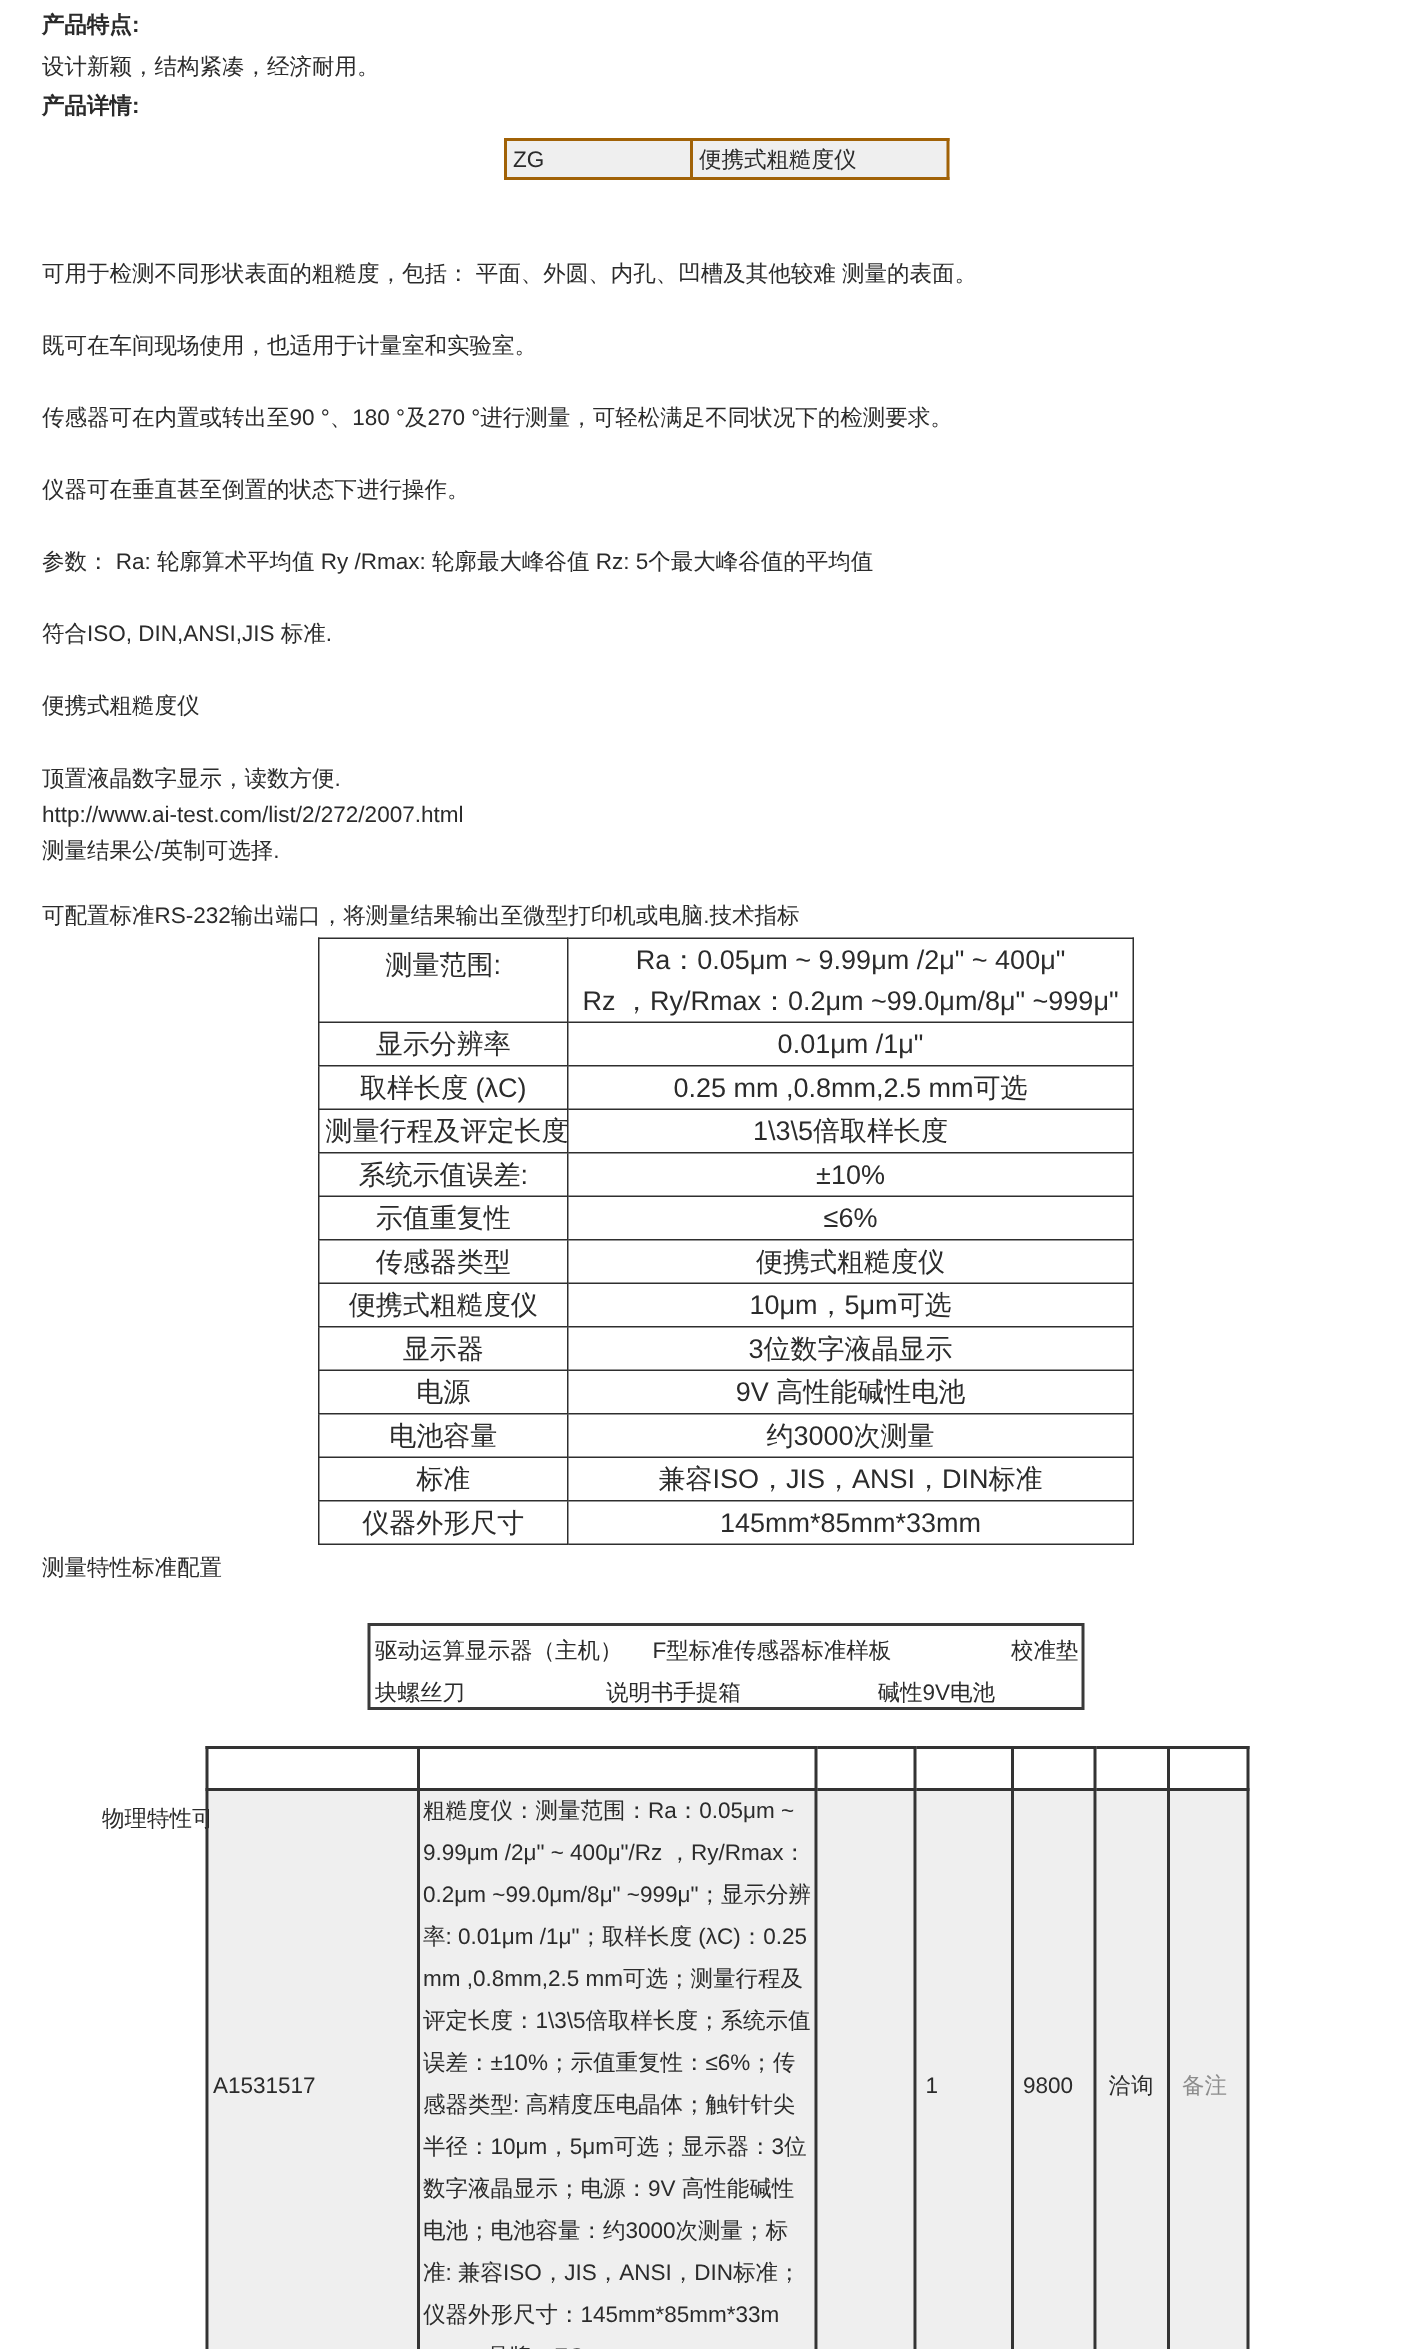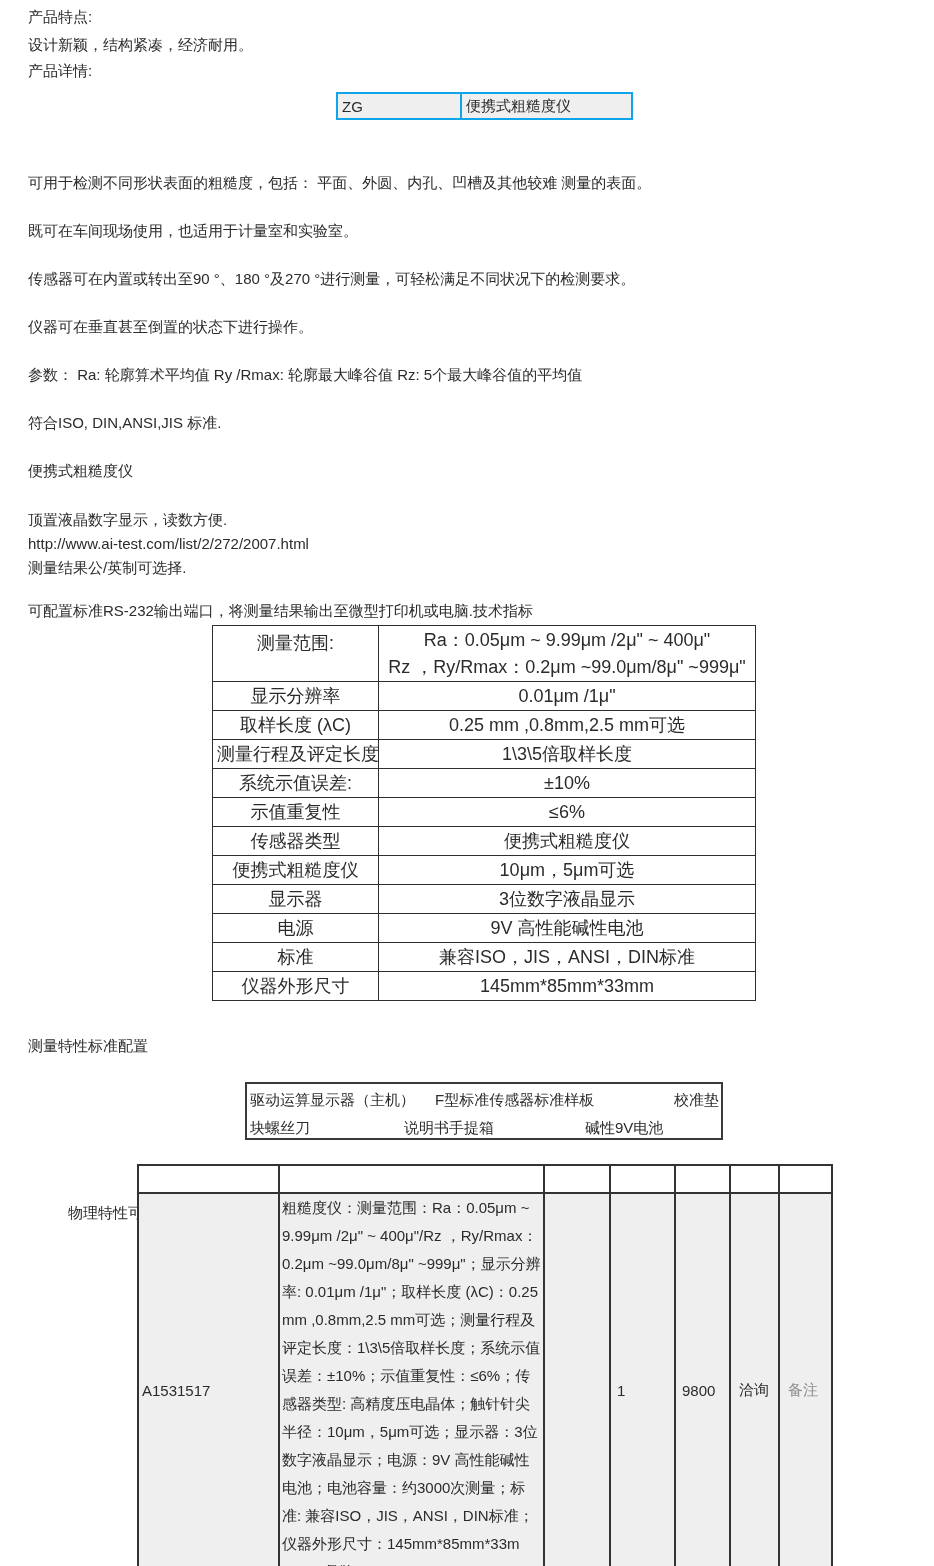--- a/index.html
+++ b/index.html
@@ -6,28 +6,28 @@
   html,body { background:#ffffff; }
   body {
     width:934px; height:1566px;
     font-family:"Liberation Sans", sans-serif;
     color:#2b2b2b;
     position:relative;
   }
   .page { position:relative; width:934px; height:1566px; overflow:hidden; background:#fff; }
   .abs { position:absolute; }
   .txt { font-size:15px; line-height:22px; white-space:nowrap; }
-  .bold { font-weight:normal; }
+  .bold { font-weight:bold; }
   .grp { font-size:15px; line-height:24px; white-space:nowrap; }
 
   
   .model-table { border-collapse:collapse; table-layout:fixed; }
   .model-table td {
     background:#efefef;
-    border:2px solid #0ea5e9;
+    border:2px solid #a16207;
     font-size:15px;
     height:26px;
     padding:1px 4px;
     vertical-align:middle;
     white-space:nowrap;
     overflow:hidden;
   }
 
   
   .spec-table { border-collapse:collapse; table-layout:fixed; background:#fff; }
@@ -147,20 +147,24 @@
     </tr>
     <tr>
       <td>显示器</td>
       <td>3位数字液晶显示</td>
     </tr>
     <tr>
       <td>电源</td>
       <td>9V 高性能碱性电池</td>
     </tr>
     <tr>
+      <td>电池容量</td>
+      <td>约3000次测量</td>
+    </tr>
+    <tr>
       <td>标准</td>
       <td>兼容ISO，JIS，ANSI，DIN标准</td>
     </tr>
     <tr>
       <td>仪器外形尺寸</td>
       <td>145mm*85mm*33mm</td>
     </tr>
   </tbody>
     </table>
 

